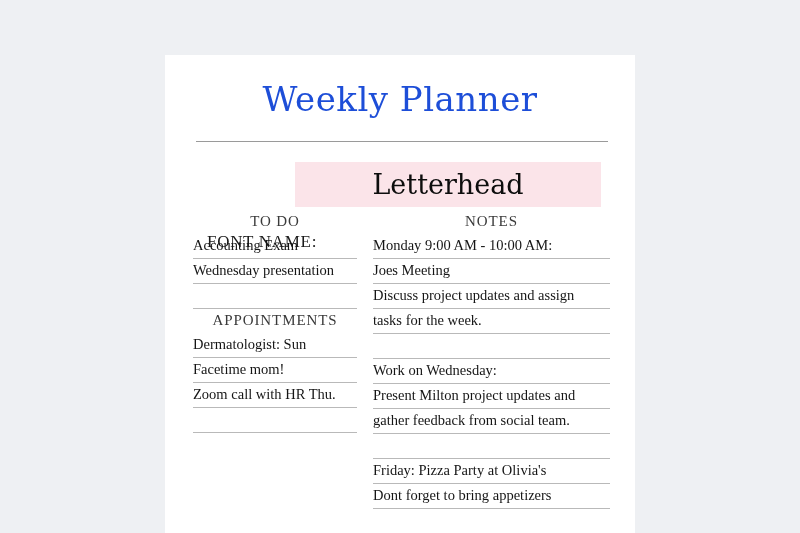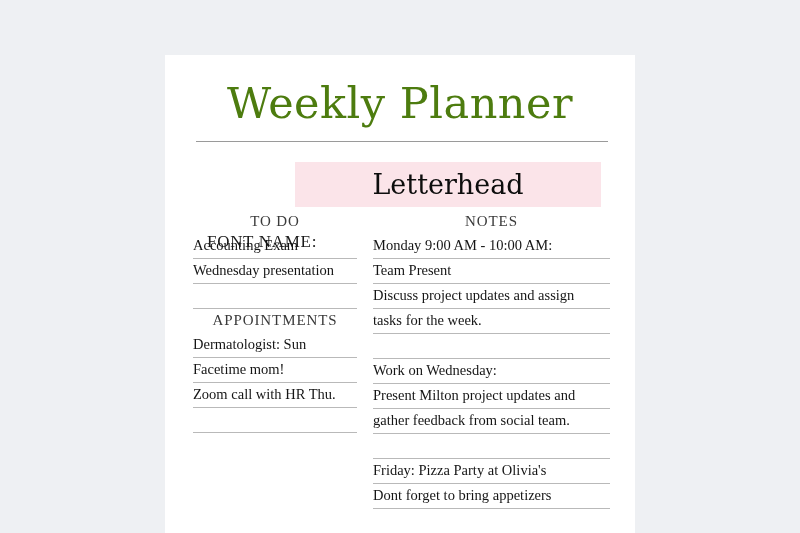--- a/index.html
+++ b/index.html
@@ -31,24 +31,24 @@
   }
 
   
   .title {
     position: absolute;
     left: 0;
     top: 27px;
     width: 470px;
     text-align: center;
     font-family: "DejaVu Serif", "Liberation Serif", serif;
-    font-size: 43px;
+    font-size: 34px;
     font-weight: 400;
     letter-spacing: 0.5px;
-    color: #4d7c0f;
+    color: #1d4ed8;
     line-height: 1;
     white-space: nowrap;
   }
 
   .title-rule {
     position: absolute;
     left: 31px;
     top: 86px;
     width: 412px;
     height: 1px;
@@ -153,21 +153,21 @@
       <div class="line">Zoom call with HR Thu.</div>
       <div class="line"></div>
 
     </div>
 
     <div class="col col-right">
 
       <div class="sec-head">NOTES</div>
 
       <div class="line">Monday 9:00 AM - 10:00 AM:</div>
-      <div class="line">Team Present</div>
+      <div class="line">Joes Meeting</div>
       <div class="line">Discuss project updates and assign</div>
       <div class="line">tasks for the week.</div>
       <div class="line"></div>
       <div class="line">Work on Wednesday:</div>
       <div class="line">Present Milton project updates and</div>
       <div class="line">gather feedback from social team.</div>
       <div class="line"></div>
       <div class="line">Friday: Pizza Party at Olivia's</div>
       <div class="line">Dont forget to bring appetizers</div>
 

